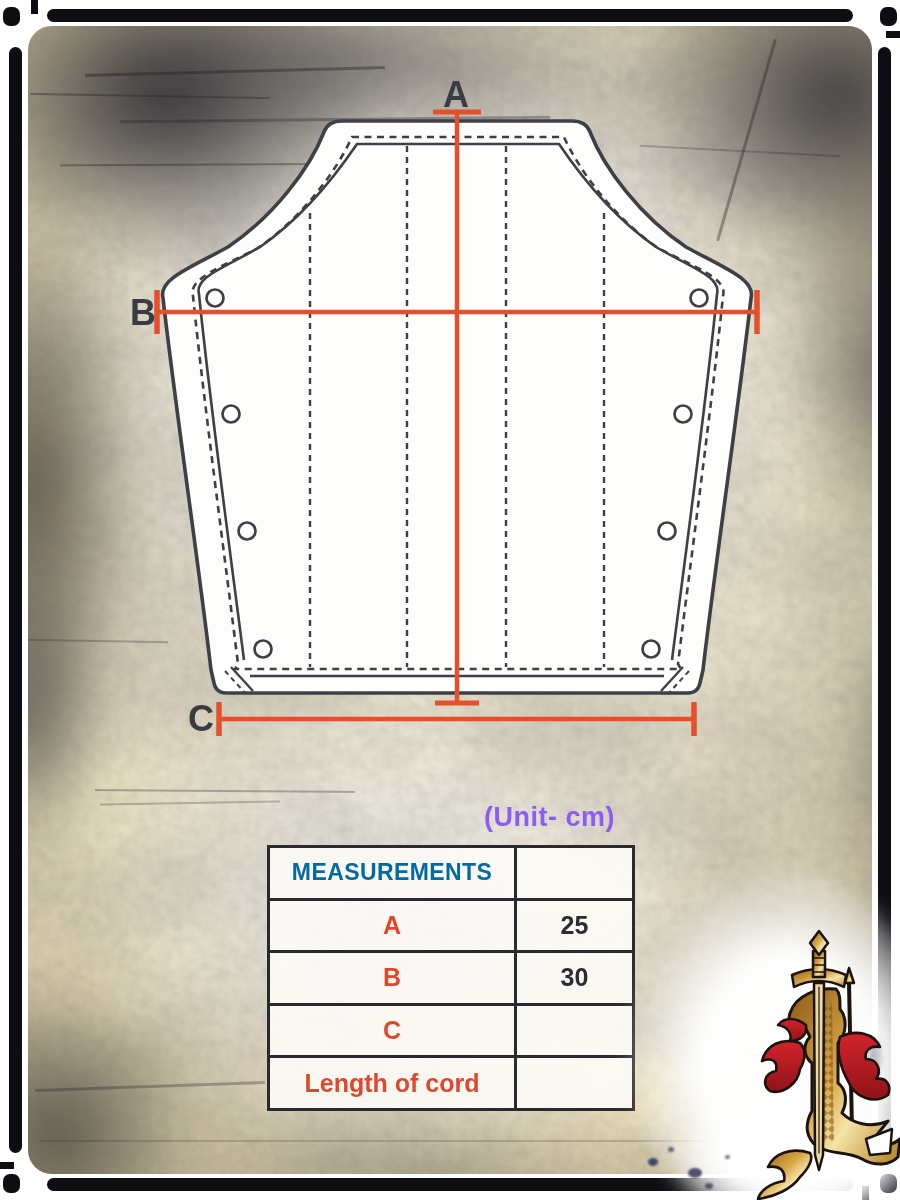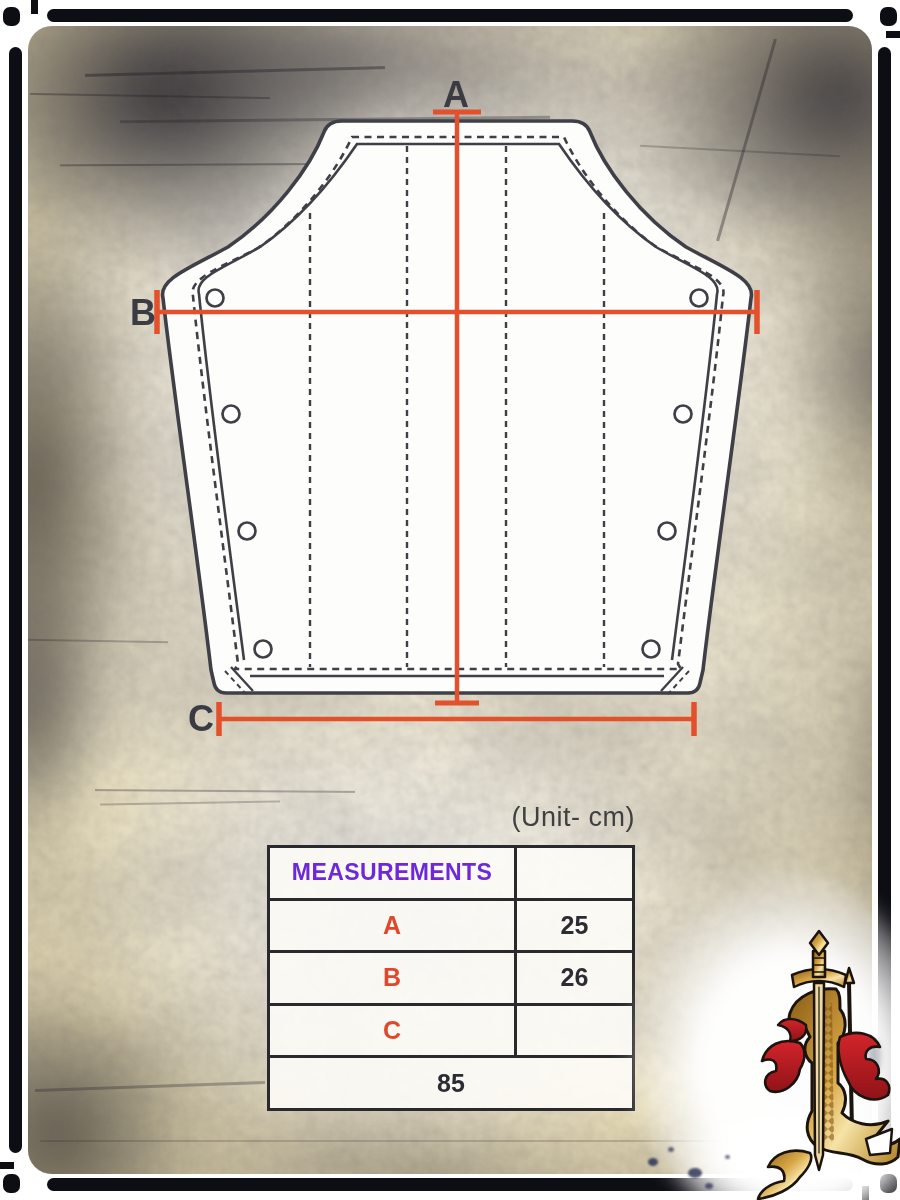--- a/index.html
+++ b/index.html
@@ -31,32 +31,32 @@
   .grunge{position:absolute;left:28px;top:26px;width:844px;height:1148px;border-radius:24px;overflow:hidden;pointer-events:none;}
   .frame-svg,.diagram-svg{position:absolute;left:0;top:0;pointer-events:none;}
 
   
   .smoke{position:absolute;filter:blur(10px);border-radius:50%;}
   .smoke1{left:628px;top:868px;width:300px;height:360px;background:radial-gradient(ellipse at 55% 55%, rgba(255,255,255,.98) 40%, rgba(255,255,255,0) 75%);}
   .smoke2{left:680px;top:1100px;width:240px;height:120px;background:radial-gradient(ellipse at center, rgba(255,255,255,.95) 40%, rgba(255,255,255,0) 78%);}
   .ink{position:absolute;border-radius:50%;filter:blur(1px);}
 
   
-  .unit-note{position:absolute;left:420px;top:802px;width:215px;text-align:right;
-    font-size:27px;font-weight:normal;color:#404040;letter-spacing:.5px;}
+  .unit-note{position:absolute;left:400px;top:802px;width:215px;text-align:right;
+    font-size:27px;font-weight:bold;color:#8b5cf6;letter-spacing:.5px;}
 
   
   .mtable{position:absolute;left:267px;top:845px;width:368px;height:266px;
     border:3px solid #2a2a2e;background:rgba(253,252,247,.9);display:flex;flex-direction:column;
     box-sizing:border-box;}
   .t-row{flex:1;display:flex;border-top:3px solid #2a2a2e;}
   .t-row:first-child{border-top:none;}
   .t-c1{width:247px;border-right:3px solid #2a2a2e;display:flex;align-items:center;justify-content:center;box-sizing:border-box;}
   .t-c2{flex:1;display:flex;align-items:center;justify-content:center;}
-  .t-header .t-c1,.t-header .t-c2{font-weight:bold;color:#6d28d9;font-size:23px;letter-spacing:.4px;}
+  .t-header .t-c1,.t-header .t-c2{font-weight:bold;color:#0369a1;font-size:23px;letter-spacing:.4px;}
   .t-label{font-weight:bold;color:#e0482e;font-size:25px;}
   .t-value{font-weight:bold;color:#2c2c34;font-size:25px;}
 
   .logo{position:absolute;left:740px;top:925px;width:160px;height:275px;}
 </style>
 </head>
 <body>
 
 <div class="stage">
 
@@ -176,27 +176,27 @@
   <div class="mtable">
     <div class="t-row t-header">
       <div class="t-c1">MEASUREMENTS</div>
     </div>
     <div class="t-row">
       <div class="t-c1 t-label">A</div>
       <div class="t-c2 t-value">25</div>
     </div>
     <div class="t-row">
       <div class="t-c1 t-label">B</div>
-      <div class="t-c2 t-value">26</div>
+      <div class="t-c2 t-value">30</div>
     </div>
     <div class="t-row">
       <div class="t-c1 t-label">C</div>
     </div>
     <div class="t-row">
-      <div class="t-c2 t-value">85</div>
+      <div class="t-c1 t-label">Length of cord</div>
     </div>
   </div>
 
   <div class="smoke smoke1"></div>
   <div class="smoke smoke2"></div>
   <div class="ink" style="left:648px;top:1158px;width:10px;height:8px;background:rgba(40,48,90,.85)"></div>
   <div class="ink" style="left:668px;top:1147px;width:6px;height:5px;background:rgba(40,48,90,.7)"></div>
   <div class="ink" style="left:688px;top:1168px;width:14px;height:10px;background:rgba(35,42,80,.8)"></div>
   <div class="ink" style="left:705px;top:1183px;width:8px;height:6px;background:rgba(35,42,80,.7)"></div>
   <div class="ink" style="left:725px;top:1155px;width:5px;height:4px;background:rgba(40,48,90,.7)"></div>

